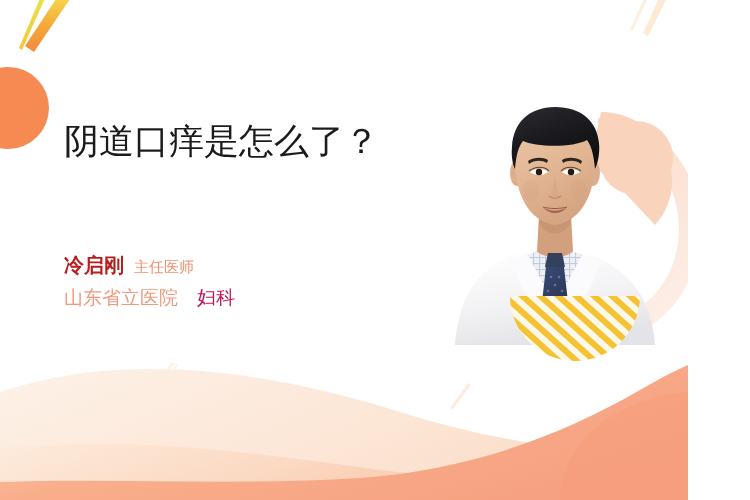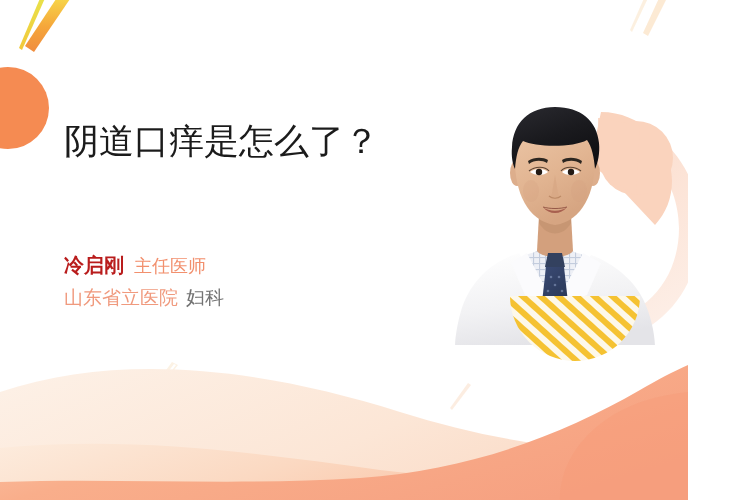--- a/index.html
+++ b/index.html
@@ -61,37 +61,37 @@
     white-space: nowrap;
     line-height: 30px;
   }
   #doctor-name {
     font-size: 20px;
     font-weight: 700;
     color: #b91c1c;
     font-family: "DejaVu Sans", "Liberation Sans", sans-serif;
   }
   #doctor-title {
-    font-size: 18px;
+    font-size: 15px;
     font-weight: 400;
     color: #f2906e;
     margin-left: 10px;
     font-family: "DejaVu Sans", "Liberation Sans", sans-serif;
   }
   #hospital {
     font-size: 19px;
     font-weight: 400;
     color: #f09a7e;
     font-family: Liberation Serif, serif;
   }
   #department {
     font-size: 19px;
     font-weight: 400;
-    color: #737373;
-    margin-left: 8px;
+    color: #be185d;
+    margin-left: 19px;
     font-family: "DejaVu Sans", "Liberation Sans", sans-serif;
   }
 </style>
 </head>
 <body>
 
 <div id="card">
 
   <svg id="bg-layer" width="750" height="500" viewBox="0 0 750 500" xmlns="http://www.w3.org/2000/svg">
     <defs>

